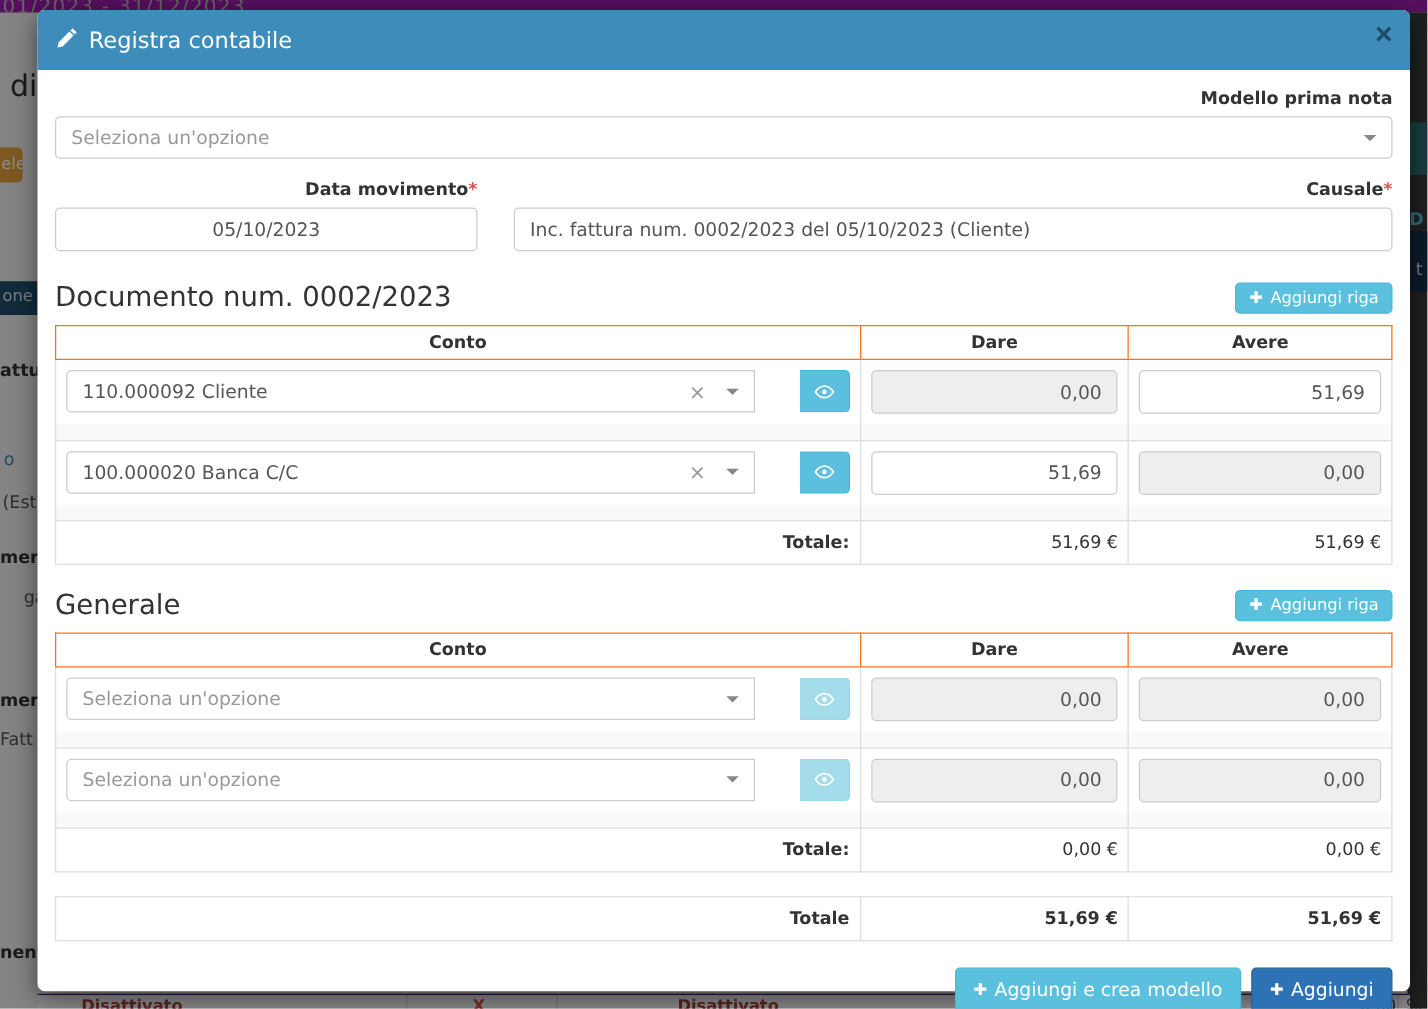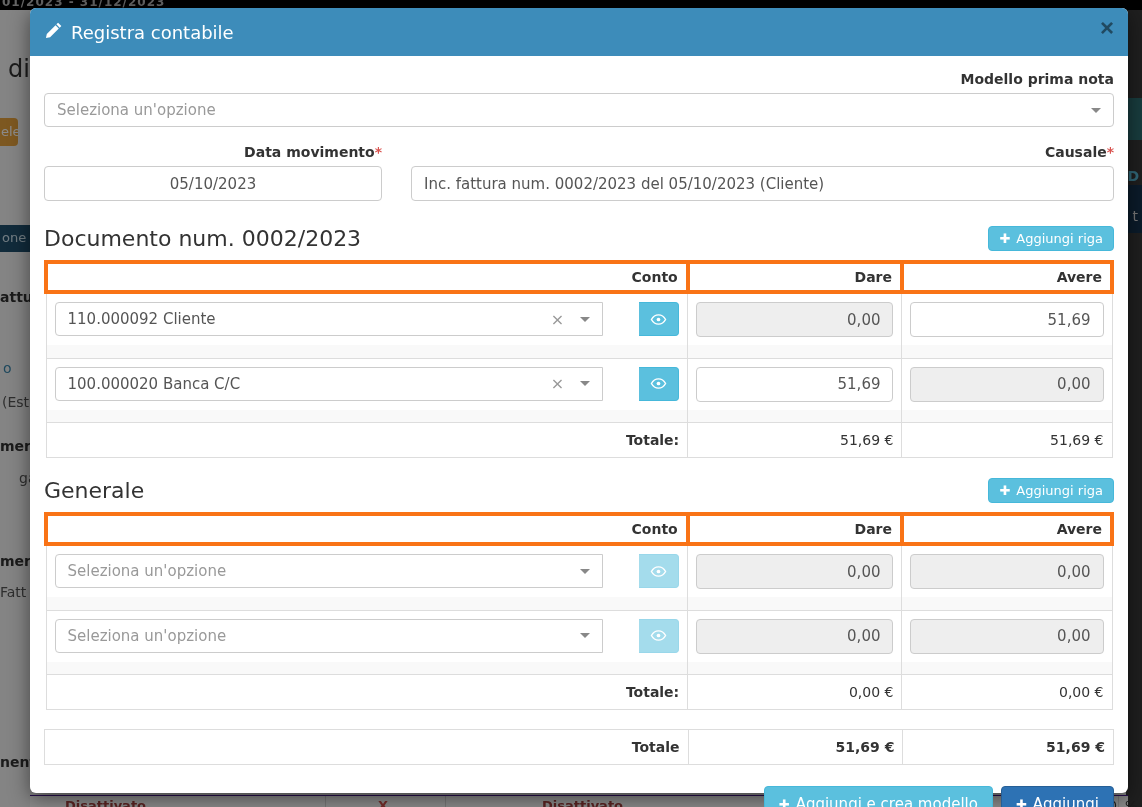--- a/index.html
+++ b/index.html
@@ -1,21 +1,21 @@
 <!DOCTYPE html>
 <html><head>
 <meta charset="utf-8">
 <style>
   * { margin:0; padding:0; box-sizing:border-box; }
   html,body { width:1142px; height:807px; overflow:hidden; }
   body { font-family:"DejaVu Sans","Liberation Sans",sans-serif; font-size:14px; color:#333; background:#fff; position:relative; }
 
   
   .backdrop { position:absolute; inset:0; background:#f4f4f4; }
-  .bd-topbar { position:absolute; left:0; top:0; width:100%; height:10px; background:#000000; color:#bbb; font-size:12px; font-weight:bold; overflow:hidden; }
+  .bd-topbar { position:absolute; left:0; top:0; width:100%; height:10px; background:#a21caf; color:#bbb; font-size:16px; font-weight:normal; overflow:hidden; }
   .bd-topbar span { position:absolute; left:2px; top:-5px; letter-spacing:1px; }
   .bd-rightpane { position:absolute; right:0; top:10px; width:16px; height:797px; background:#3a3a3a; }
   .bd-block { position:absolute; overflow:hidden; color:#fff; font-size:13px; }
   .bd-frag { position:absolute; white-space:nowrap; }
   .bd-bottomrow { position:absolute; left:30px; top:795px; width:1098px; height:12px; background:#fff; border-top:1px solid #4c1d95; font-size:13px; }
   .bd-bottomrow span { position:absolute; top:2px; }
   .gridline { position:absolute; top:0; width:1px; height:12px; background:#ddd; }
   .overlay { position:absolute; inset:0; background:rgba(0,0,0,0.46); z-index:5; }
 
   
@@ -45,21 +45,21 @@
   .btn { border-radius:4px; border:1px solid transparent; color:#fff; cursor:pointer; font-family:inherit; display:inline-flex; align-items:center; gap:6px; }
   .btn-addrow { background:#5bc0de; border-color:#46b8da; font-size:13px; padding:4px 10px; }
   .btn-info { background:#5bc0de; border-color:#46b8da; font-size:15px; padding:8px 14px; }
   .btn-primary { background:#2d72b4; border-color:#265f96; font-size:15px; padding:8px 14px; }
   .plus { font-size:13px; }
 
   table.ledger { width:100%; border-collapse:collapse; table-layout:fixed; margin-top:9px; }
   table.ledger col.c-conto { width:60.2%; }
   table.ledger col.c-dare  { width:20.1%; }
   table.ledger col.c-avere { width:19.7%; }
-  table.ledger th { text-align:right; font-size:14px; font-weight:bold; color:#333; padding:5px 8px; border:4px solid #f97316; background:#fff; }
+  table.ledger th { text-align:center; font-size:14px; font-weight:bold; color:#333; padding:5px 8px; border:1px solid #f97316; background:#fff; }
   table.ledger td { border-left:1px solid #ddd; border-right:1px solid #ddd; vertical-align:top; }
   table.ledger tr.data td { padding:8px; }
   table.ledger tr.spacer td { height:13px; background:#f9f9f9; border-bottom:1px solid #ddd; }
   table.ledger tr.total td { padding:9px 8px; border:1px solid #ddd; text-align:right; font-size:14px; color:#333; }
   table.ledger tr.total td.lbl { font-weight:bold; }
 
   .conto-group { display:flex;gap:36px; }
   .conto-group .sel2 { flex:1; border-radius:4px 0 0 4px; }
   .eye-btn { width:40px; height:34px; background:#5bc0de; border:1px solid #46b8da; border-left:none; border-radius:0 4px 4px 0; display:flex; align-items:center; justify-content:center; cursor:pointer; }
   .eye-btn.disabled { opacity:0.55; }

